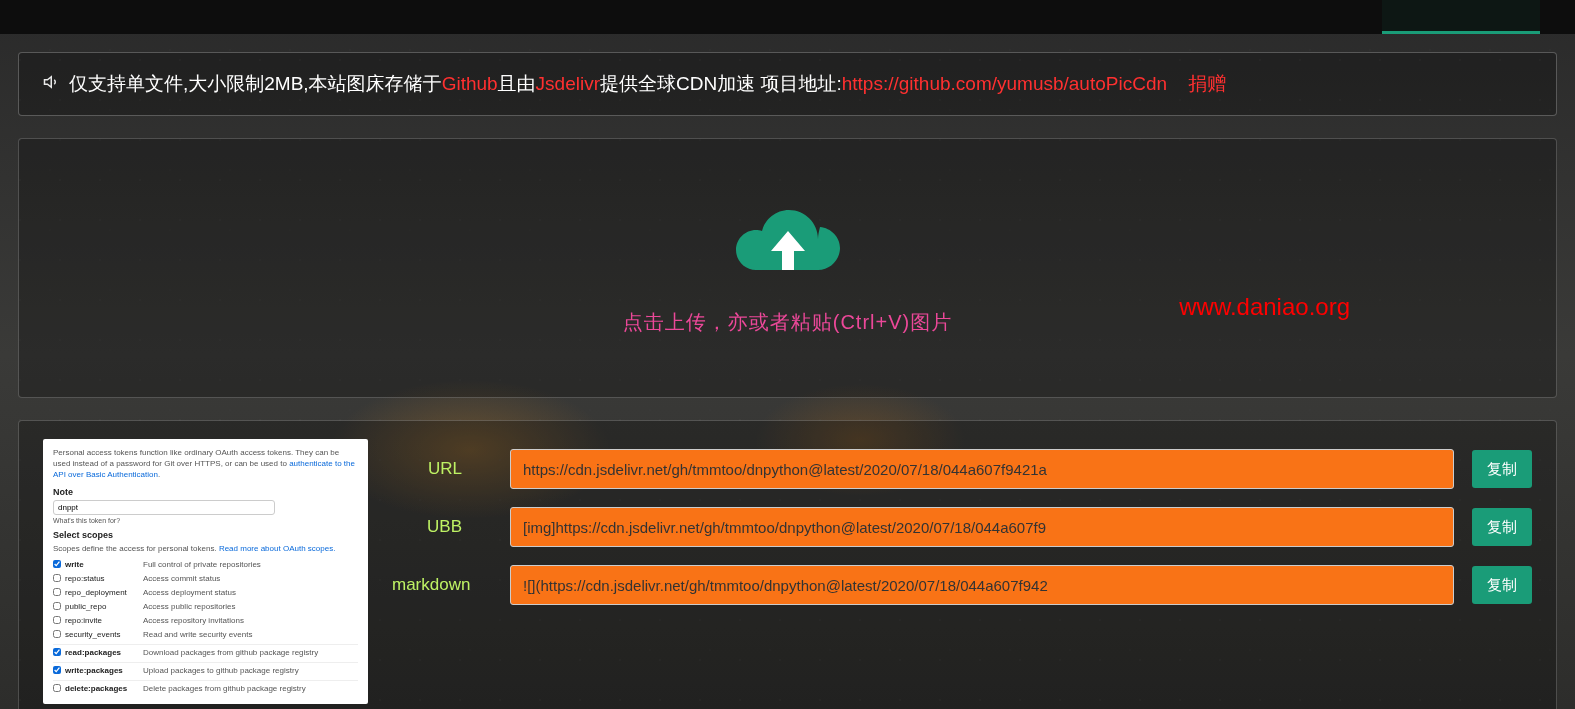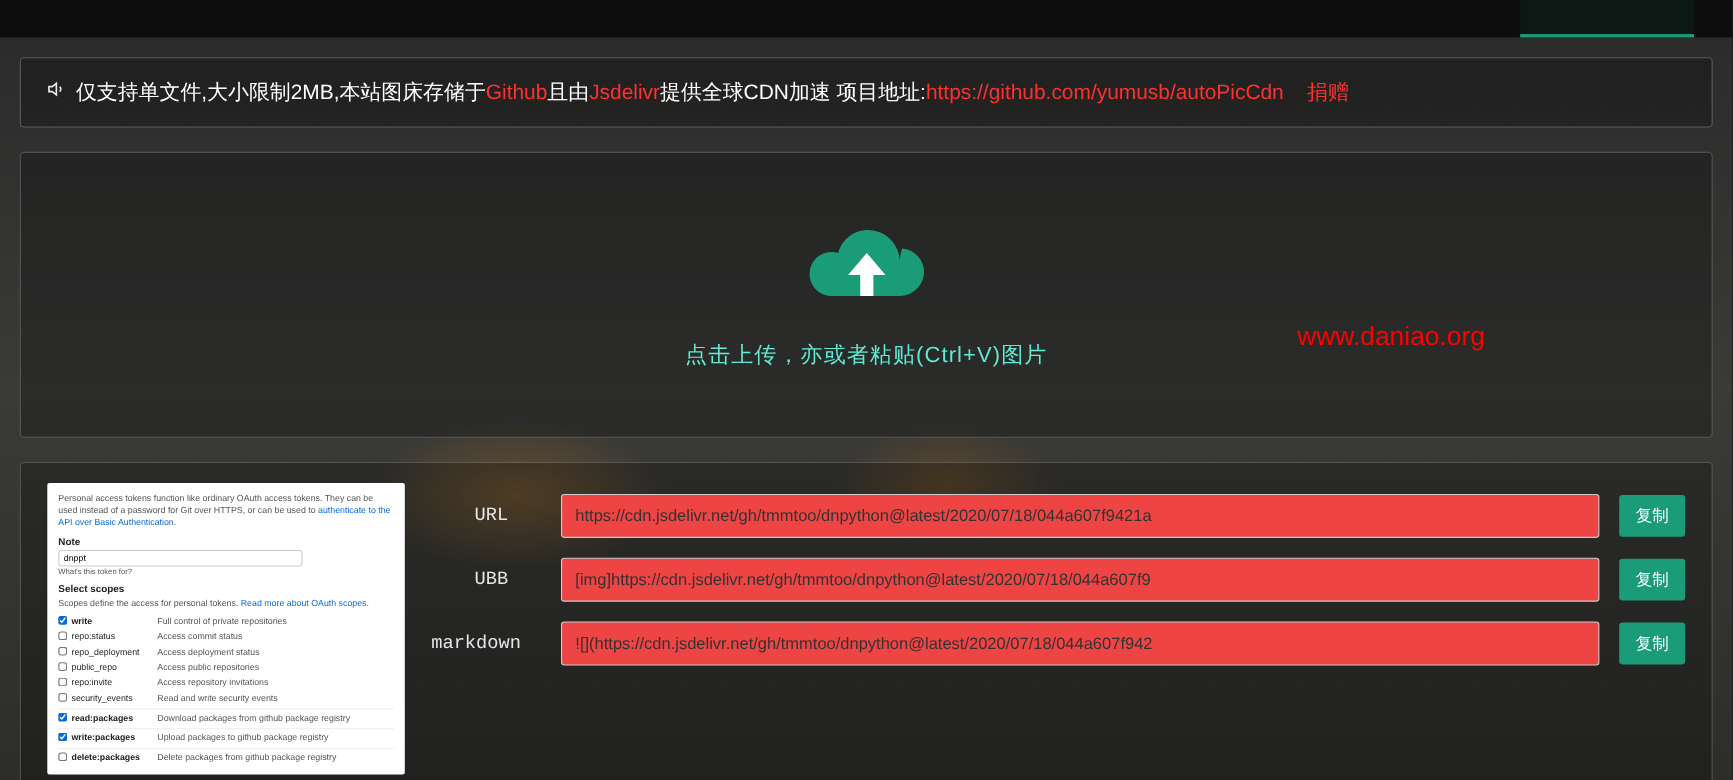--- a/index.html
+++ b/index.html
@@ -72,21 +72,21 @@
   background: rgba(0,0,0,0.25);
   height: 260px;
   display: flex;
   flex-direction: column;
   align-items: center;
   justify-content: center;
 }
 .upload-hint {
   margin-top: 14px;
   font-size: 20px;
-  color: #5eead4;
+  color: #ec4899;
   letter-spacing: 1px;
 }
 .watermark {
   position: absolute;
   right: 225px;
   top: 293px;
   color: #ff0000;
   font-size: 24px;
   font-weight: 500;
   z-index: 3;
@@ -125,28 +125,28 @@
 .scope-row.sep { border-top: 1px solid #eee; margin-top: 2px; padding-top: 3px; }
 input[type=checkbox] { width: 8px; height: 8px; accent-color: #0969da; }
 .outputs {
   flex: 1;
   display: flex;
   flex-direction: column;
   gap: 20px;
   padding-top: 10px;
 }
 .out-row { display: flex; align-items: center; gap: 18px; }
-.out-label { width: 100px; text-align: right; font-size: 17px; color: #e5e5e5; padding-right: 30px; font-family: Liberation Mono, monospace; }
+.out-label { width: 100px; text-align: right; font-size: 17px; color: #bef264; padding-right: 30px; }
 .out-input {
   flex: 1;
   height: 40px;
   padding: 0 12px;
   font-size: 15px;
   color: #333;
-  background: #ef4444;
+  background: #f97316;
   border: 1px solid #ccc;
   border-radius: 3px;
   font-family: inherit;
 }
 .copy-btn {
   width: 60px;
   height: 38px;
   background: #1a9c78;
   color: #fff;
   border: none;

